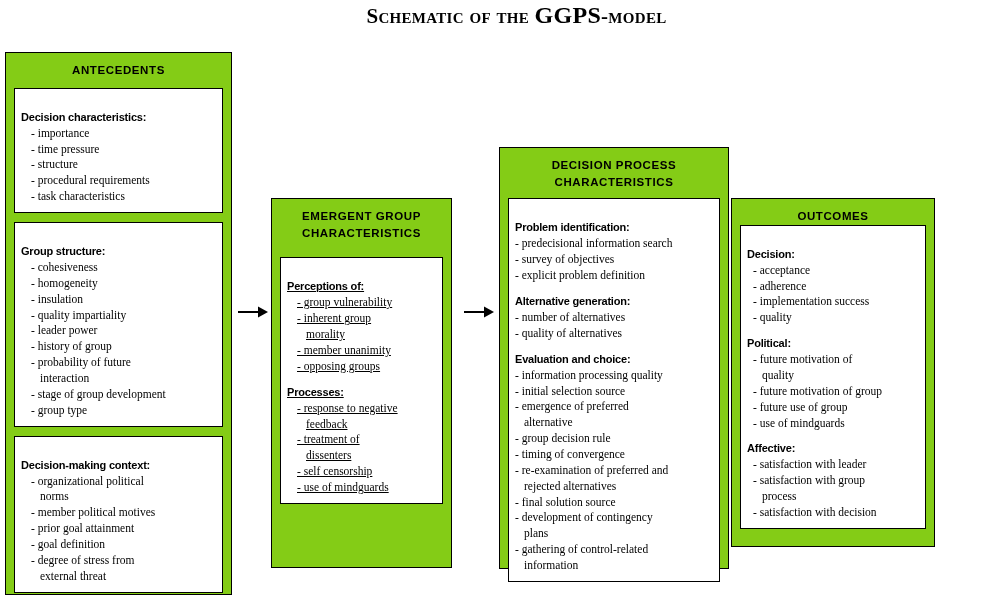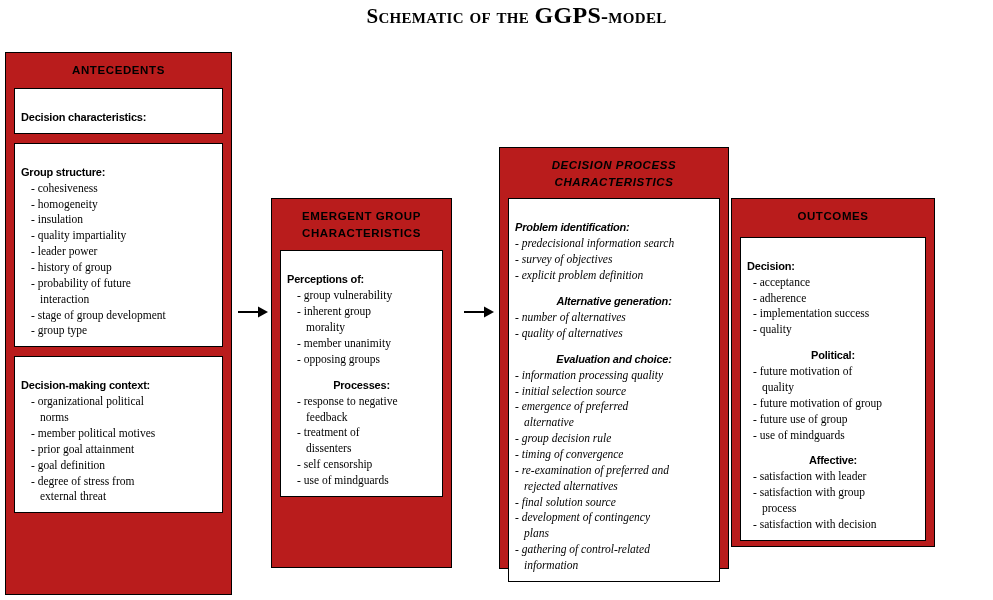--- a/index.html
+++ b/index.html
@@ -33,21 +33,21 @@
     padding-left: 20px;
   }
   #diagram-title .big {
     font-size: 24px;
   }
 
   
   .outer-box {
     position: absolute;
     border: 1.5px solid #000000;
-    background: #b91c1c;
+    background: #84cc16;
     box-sizing: border-box;
   }
   .outer-title {
     font-family: "Liberation Sans", sans-serif;
     font-weight: bold;
     font-size: 11.5px;
     letter-spacing: 0.6px;
     text-align: center;
     line-height: 1.45;
   }
@@ -62,21 +62,20 @@
   .group-head {
     font-family: "Liberation Sans", sans-serif;
     font-weight: bold;
     font-size: 11px;
     letter-spacing: -0.2px;
     margin: 0 0 3px 0;
     white-space: nowrap;
   }
   .group-head.spaced {
     margin-top: 11px;
-    text-align: center;
   }
   ul.items {
     list-style: none;
     margin: 0;
     padding: 0;
   }
   ul.items li {
     font-family: "Liberation Serif", serif;
     font-size: 11.5px;
     line-height: 1.38;
@@ -90,41 +89,48 @@
   .ind-2 ul.items li { margin-left: 6px; }
 
   
   .arrow {
     position: absolute;
   }
 
   
   #box-antecedents { left: 5px;   top: 52px;  width: 227px; height: 543px; padding: 9px 8px 8px 8px; }
   #box-emergent    { left: 271px; top: 198px; width: 181px; height: 370px; padding: 9px 8px 8px 8px; }
-  #box-process     { left: 499px; top: 147px; width: 230px; height: 422px; padding: 9px 8px 8px 8px; font-style: italic; }
+  #box-process     { left: 499px; top: 147px; width: 230px; height: 422px; padding: 9px 8px 8px 8px; }
   #box-outcomes    { left: 731px; top: 198px; width: 204px; height: 349px; padding: 9px 8px 8px 8px; }
 
   #box-antecedents .inner-box { margin-top: 9px; }
   #box-antecedents .inner-box + .inner-box { margin-top: 9px; }
-  #box-emergent .inner-box { margin-top: 9px; }
+  #box-emergent .inner-box { margin-top: 16px; text-decoration: underline; }
   #box-process  .inner-box { margin-top: 8px; }
-  #box-outcomes .inner-box { margin-top: 12px; }
+  #box-outcomes .inner-box { }
 </style>
 </head>
 <body>
 
 <div id="diagram-title">
   <span>Schematic of the </span><span class="big">GGPS</span><span>-model</span>
 </div>
 
 <div class="outer-box ind-1" id="box-antecedents">
   <div class="outer-title">ANTECEDENTS</div>
 
   <div class="inner-box">
     <div class="group-head">Decision characteristics:</div>
+    <ul class="items">
+      <li>- importance</li>
+      <li>- time pressure</li>
+      <li>- structure</li>
+      <li>- procedural requirements</li>
+      <li>- task characteristics</li>
+    </ul>
   </div>
 
   <div class="inner-box">
     <div class="group-head">Group structure:</div>
     <ul class="items">
       <li>- cohesiveness</li>
       <li>- homogeneity</li>
       <li>- insulation</li>
       <li>- quality impartiality</li>
       <li>- leader power</li>

